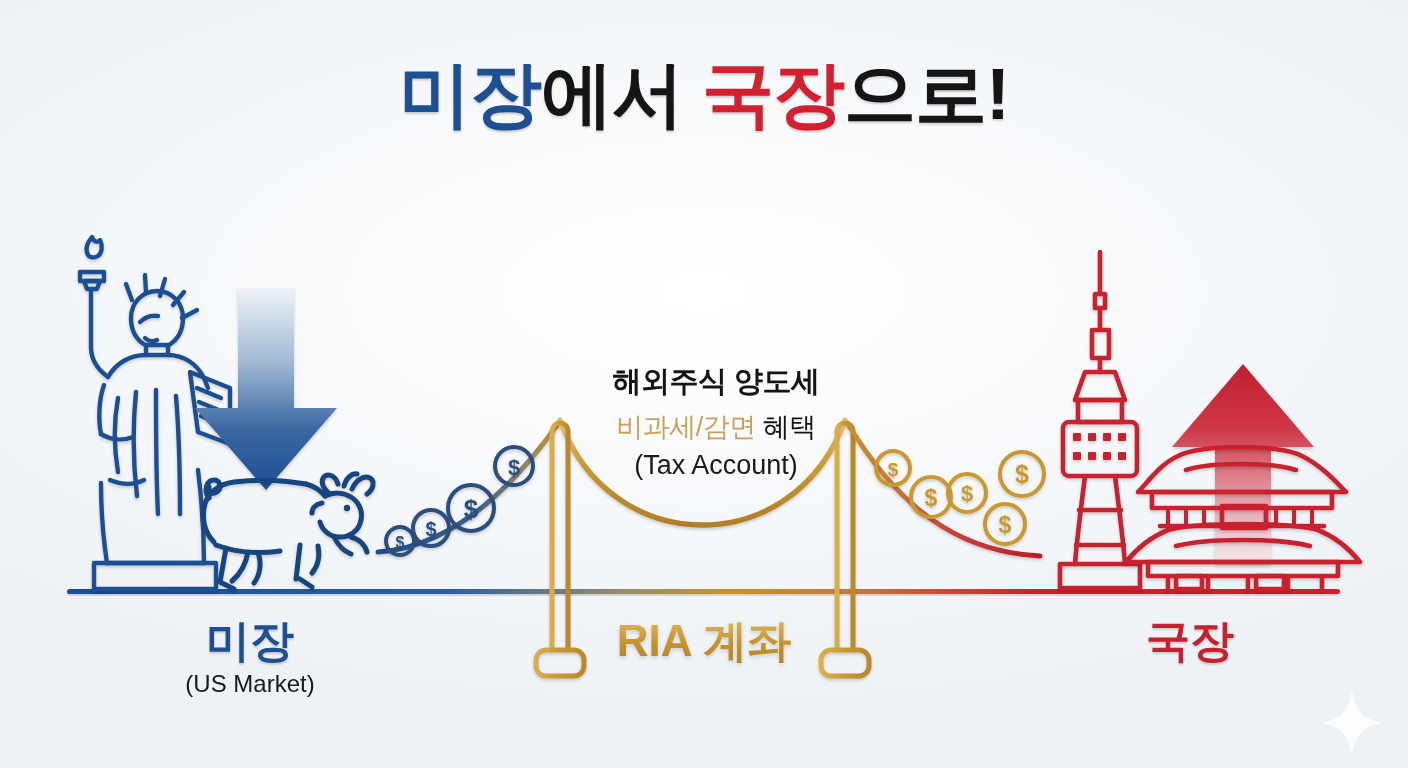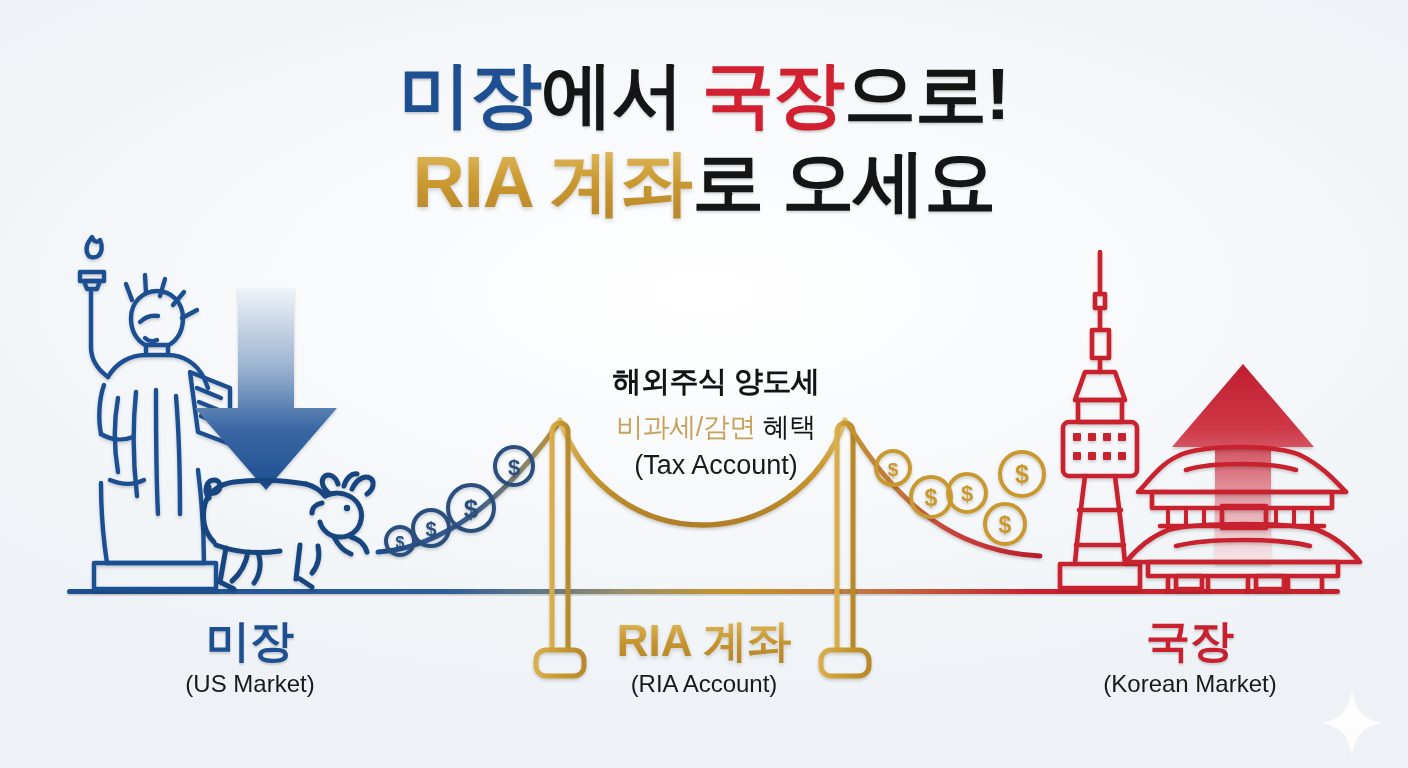--- a/index.html
+++ b/index.html
@@ -367,41 +367,36 @@
                C 1362 728, 1356 734, 1352 756
                C 1348 734, 1342 728, 1322 723
                C 1342 718, 1348 712, 1352 690 Z" fill="#ffffff"></path>
     </g>
   </svg>
 
   <div class="title-wrap">
     <div class="title-line l1">
       <span class="t-navy">미장</span><span class="t-black">에서 </span><span class="t-red">국장</span><span class="t-black">으로!</span>
     </div>
-    <div class="title-line l2">
-      <span class="t-gold">RIA 계좌</span><span class="t-black">로 오세요</span>
-    </div>
   </div>
 
   <div class="tax-cap">
     <div class="tax-l1">해외주식 양도세</div>
     <div class="tax-l2">
       <span class="gold">비과세/감면</span><span class="blk">&nbsp;</span><span class="blk">혜택</span>
     </div>
     <div class="tax-l3">(Tax Account)</div>
   </div>
 
   <div class="lbl" id="lbl-us">
     <div class="big">미장</div>
     <div class="small">(US Market)</div>
   </div>
 
   <div class="lbl" id="lbl-ria">
     <div class="big">RIA 계좌</div>
-    <div class="small">(RIA Account)</div>
   </div>
 
   <div class="lbl" id="lbl-kr">
     <div class="big">국장</div>
-    <div class="small">(Korean Market)</div>
   </div>
 
 </div>
 
 </body></html>

